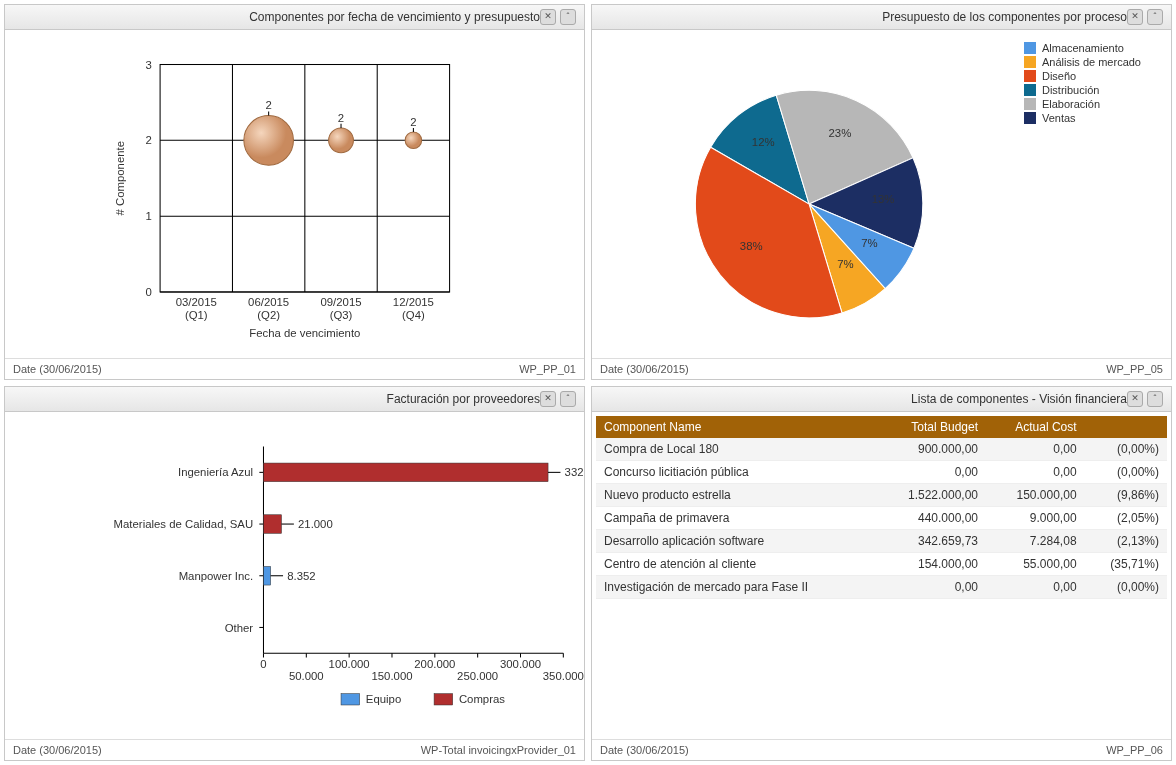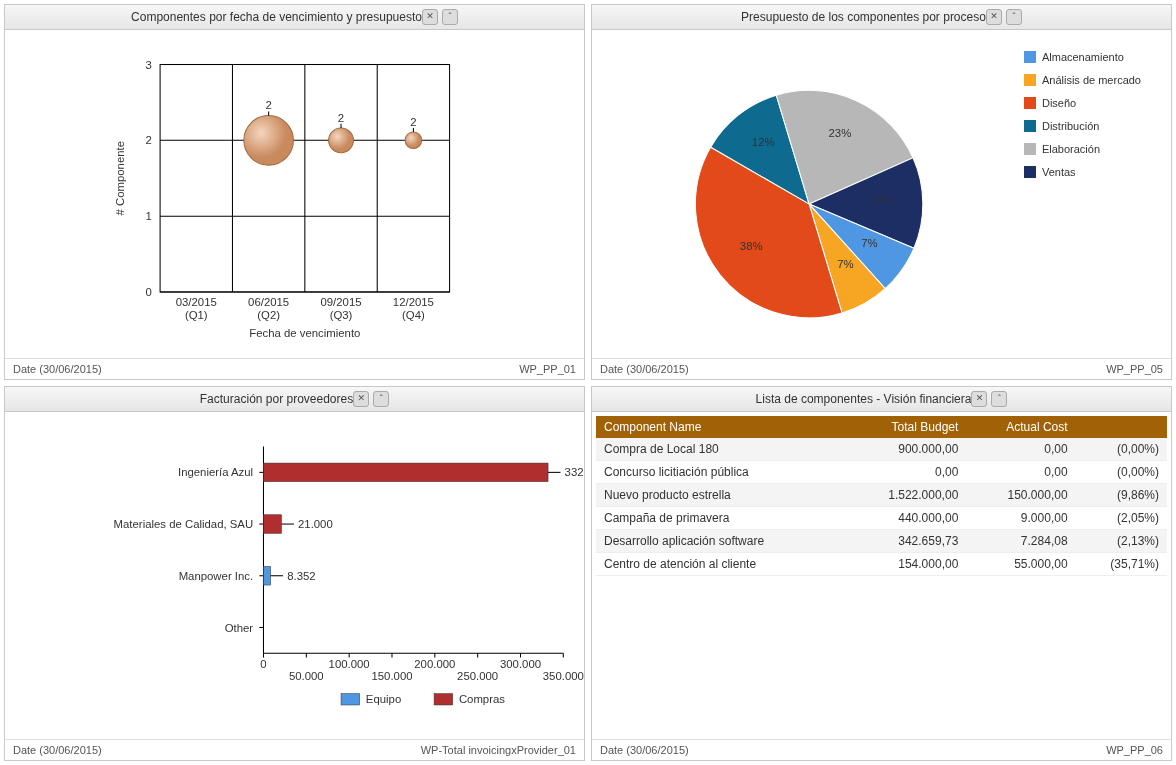--- a/index.html
+++ b/index.html
@@ -1,36 +1,36 @@
 <!DOCTYPE html>
 <html><head>
 <meta charset="utf-8">
 <style>
   html,body{margin:0;padding:0;font-family:Arial,Helvetica,sans-serif;font-size:12px;color:#333;background:#fff}
   .dash{display:grid;grid-template-columns:1fr 1fr;grid-template-rows:1fr 1fr;gap:6px;padding:4px;width:1176px;height:765px;box-sizing:border-box}
   .panel{border:1px solid #c8c8c8;display:flex;flex-direction:column;background:#fff}
-  .panel-header{background:linear-gradient(#f7f7f7,#e6e6e6);border-bottom:1px solid #c8c8c8;padding:4px 8px;display:flex;align-items:center;justify-content:center}
+  .panel-header{background:linear-gradient(#f7f7f7,#e6e6e6);border-bottom:1px solid #c8c8c8;padding:4px 8px;display:flex;align-items:center;justify-content:flex-end}
   .panel-title{font-size:12px;color:#333}
   .panel-actions{display:flex;gap:4px}
   .hdr-btn{width:14px;height:14px;border:1px solid #aaa;border-radius:3px;background:#ddd;font-size:9px;line-height:12px;text-align:center;color:#555;cursor:pointer}
   .panel-body{flex:1;position:relative;overflow:hidden}
   .panel-footer{border-top:1px solid #ddd;padding:4px 8px;font-size:11px;color:#555;display:flex;justify-content:space-between}
   svg text{font-family:Arial,Helvetica;font-size:11px;fill:#333}
   .axis{stroke:#000;stroke-width:1}
   .grid{stroke:#000;stroke-width:1}
   
   table.fin{width:100%;border-collapse:collapse;font-size:12px}
   table.fin th{background:#a16207;color:#fff;text-align:left;padding:4px 8px;font-weight:normal}
   table.fin th.num{text-align:right}
   table.fin td{padding:4px 8px;border-bottom:1px solid #eee}
   table.fin td.num{text-align:right}
   table.fin tr:nth-child(odd) td{background:#f4f4f4}
   
   .pie-legend{position:absolute;top:10px;right:30px;font-size:11px}
-  .pie-legend div{display:flex;align-items:center;gap:6px;margin:11px 0}
+  .pie-legend div{display:flex;align-items:center;gap:6px;margin:2px 0}
   .lg-sw{width:12px;height:12px}
 </style>
 </head>
 <body>
 
 <div class="dash">
 
   <div class="panel">
     <div class="panel-header">
       <span class="panel-title">Componentes por fecha de vencimiento y presupuesto</span>
@@ -265,20 +265,26 @@
               <td class="num">342.659,73</td>
               <td class="num">7.284,08</td>
               <td class="num">(2,13%)</td>
             </tr>
             <tr>
               <td>Centro de atención al cliente</td>
               <td class="num">154.000,00</td>
               <td class="num">55.000,00</td>
               <td class="num">(35,71%)</td>
             </tr>
+            <tr>
+              <td>Investigación de mercado para Fase II</td>
+              <td class="num">0,00</td>
+              <td class="num">0,00</td>
+              <td class="num">(0,00%)</td>
+            </tr>
           </tbody>
       </table>
     </div>
     <div class="panel-footer">
       <span>Date (30/06/2015)</span>
       <span>WP_PP_06</span>
     </div>
   </div>
 
 </div>

